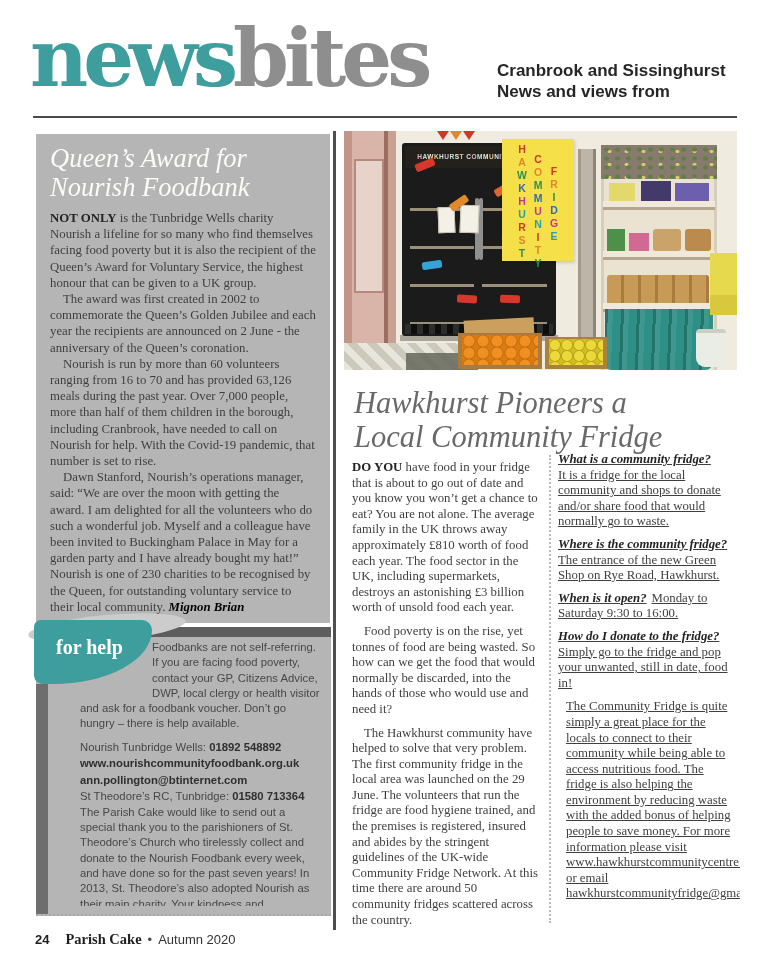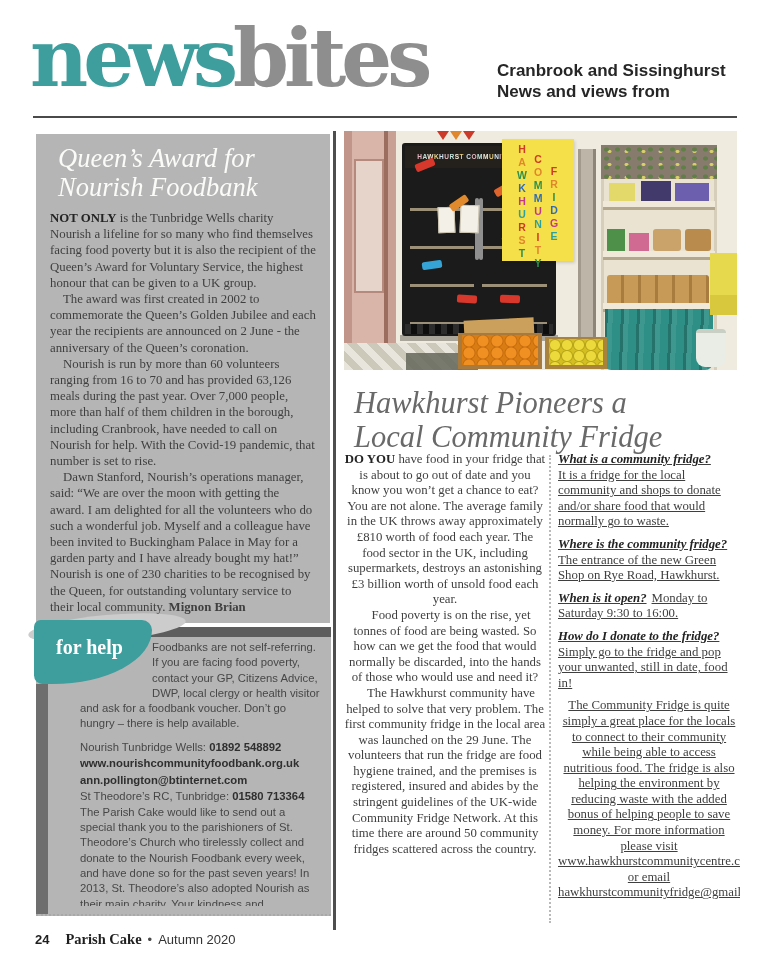--- a/index.html
+++ b/index.html
@@ -11,26 +11,26 @@
         font-size:80px;line-height:108px;letter-spacing:-5px;white-space:nowrap;}
   .logo .news{color:#3e9d9d;}
   .logo .bites{color:#8e8e8e;}
   .tagline{position:absolute;left:497px;top:60px;font-family:"Liberation Sans",sans-serif;
            font-weight:bold;font-size:17px;line-height:21px;color:#262626;}
   .head-rule{position:absolute;left:33px;top:116px;width:704px;height:2px;background:#4a4a4a;}
 
   
   .panel{position:absolute;left:36px;top:134px;width:294px;height:489px;background:#b5b5b5;
          padding:10px 14px;box-sizing:border-box;overflow:hidden;}
-  .panel h2{margin:0 0 8px 8px;font-style:italic;font-weight:normal;font-size:26.5px;
+  .panel h2{margin:0 0 8px 0;font-style:italic;font-weight:normal;font-size:26.5px;
             line-height:29px;color:#fbfbf8;}
   .panel p{margin:0;font-size:12.8px;line-height:16.2px;color:#3f3f3f;}
   .panel p.indent{text-indent:13px;}
   .lead{font-weight:bold;color:#242424;}
-  .author{font-weight:bold;color:#404040;}
+  .author{font-weight:bold;font-style:italic;color:#000000;}
 
   
   .col-divider{position:absolute;left:333px;top:131px;width:3px;height:799px;background:#4e4e4e;}
 
   
   .photo{position:absolute;left:344px;top:131px;width:393px;height:239px;background:#f0ebdf;overflow:hidden;}
   .ph-door{position:absolute;left:0;top:0;width:52px;height:222px;
            background:linear-gradient(90deg,#c2958b 0 8px,#d8b4a9 8px 40px,#9b6e60 40px 44px,#c9a094 44px 52px);}
   .ph-door-panel{position:absolute;left:10px;top:28px;width:26px;height:130px;background:#e6d4ca;border:2px solid #b58a7c;}
   .ph-floor{position:absolute;left:0;top:212px;width:118px;height:27px;
@@ -109,21 +109,21 @@
   .ph-yellowboxes{position:absolute;left:366px;top:122px;width:27px;height:62px;background:#e6d94e;
                   background-image:repeating-linear-gradient(180deg,rgba(0,0,0,0) 0 18px,#bba richtig 0);
                   box-shadow:inset 0 -20px 0 #d7c83e;}
 
   
   .fridge-title{position:absolute;left:344px;top:377px;font-style:italic;font-weight:normal;
                 font-size:30.5px;line-height:33.5px;color:#696969;margin:10px;}
   .subcol{position:absolute;top:452px;font-size:12.8px;line-height:15.6px;color:#3f3f3f;overflow:hidden;}
   .sc-left{left:344px;width:202px;height:482px;}
   .sc-right{left:558px;width:182px;height:482px;text-decoration:underline;}
-  .subcol p{margin:0;text-align:center;}
+  .subcol p{margin:8px;}
   .subcol p.indent{text-indent:12px;}
   .dotted-divider{position:absolute;left:549px;top:455px;height:468px;width:0;border-left:2px dotted #b9b9b9;}
   .qa{margin-bottom:7px;}
   .qa .q{font-weight:bold;font-style:italic;color:#232323;}
   .qa.block .q{display:block;}
   .qa.inline .q{margin-right:5px;}
 
   
   .help-box{position:absolute;left:36px;top:627px;width:295px;height:289px;background:#b5b5b5;
             border-bottom:2px dotted #a8a8a8;box-sizing:border-box;}

